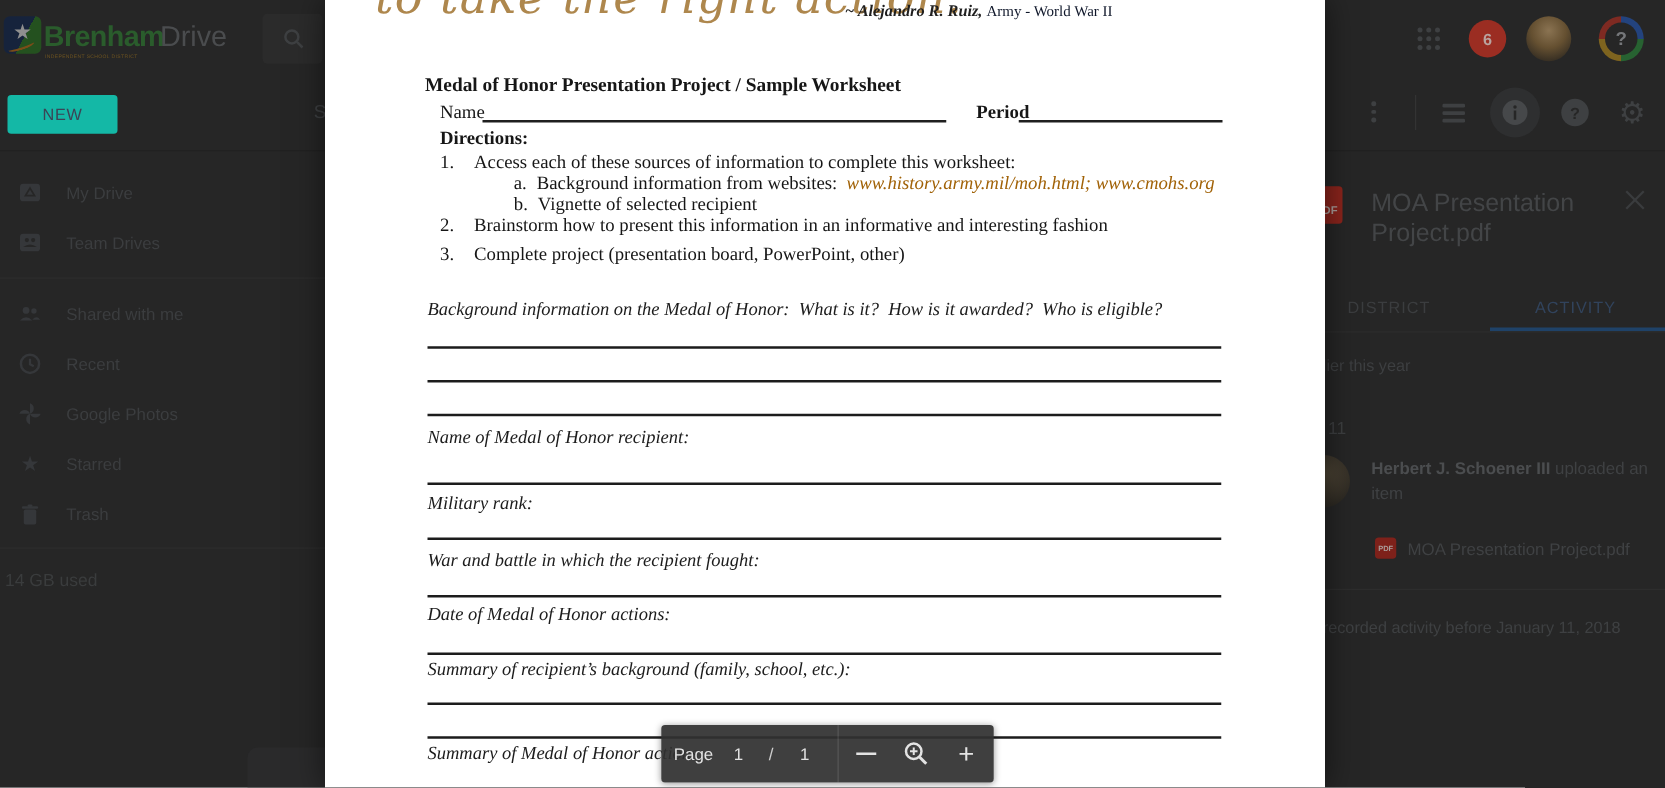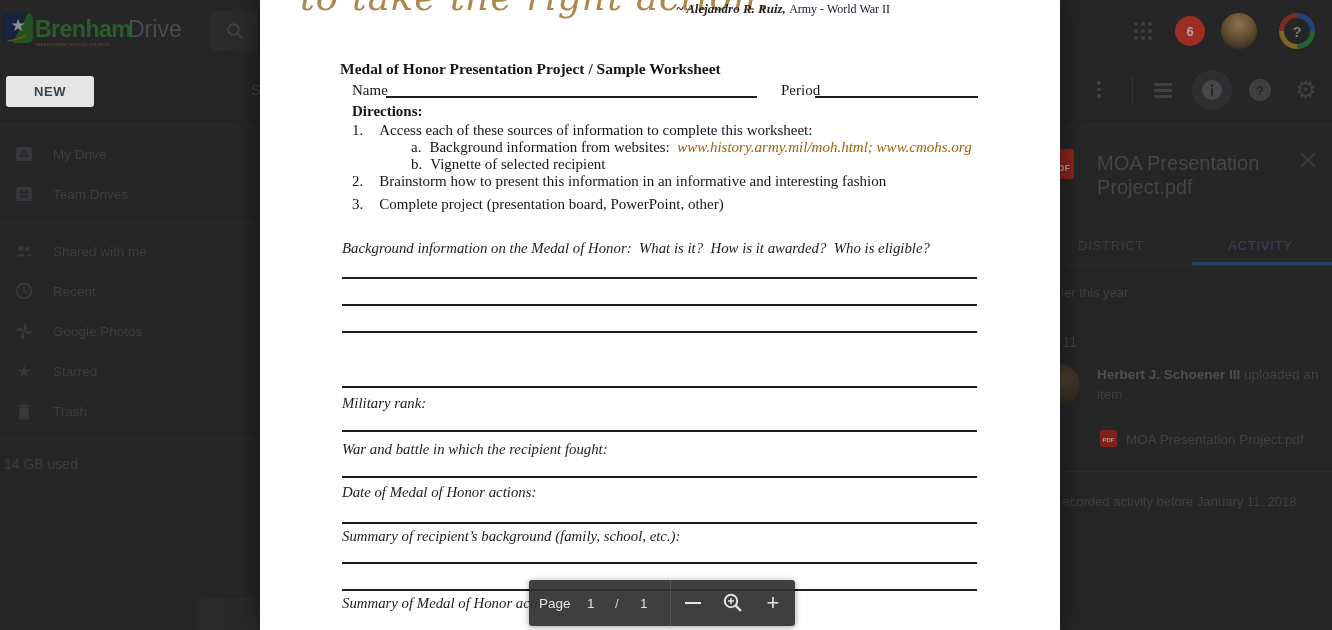--- a/index.html
+++ b/index.html
@@ -15,21 +15,21 @@
     background:linear-gradient(118deg,#16233c 55%, #24511f 55%);
     position:absolute; overflow:hidden; }
   .logo-mark .star { position:absolute; left:0; top:2px; width:30px; text-align:center;
     color:#8f8f8f; font-size:17px; }
   .logo-mark .swoosh { position:absolute; left:3px; bottom:3px; width:22px; height:6px;
     border-radius:50%; border-bottom:2px solid #7a4d18; transform:rotate(-18deg); }
   .brand { font-size:23px; font-weight:bold; color:#2a5c2c; letter-spacing:-0.5px; }
   .brand-tag { font-size:4px; color:#6e5420; letter-spacing:0.3px; }
   .product { font-size:23px; color:#4a4c4e; }
   .searchbox { background:#2b2b2b; border-radius:4px; }
-  .newbtn { background:#e5e5e5; border-radius:3px; color:#3b4456; font-weight:bold;
+  .newbtn { background:#14b8a6; border-radius:3px; color:#3b4456; font-weight:normal;
     font-size:13px; display:flex; align-items:center; justify-content:center; letter-spacing:0.5px; }
   .side-item { position:absolute; left:0; width:260px; height:40px; display:flex;
     align-items:center; gap:20px; padding-left:15px; color:#3b3d3f; font-size:13.5px; }
   .side-item .ic { width:18px; height:18px; display:flex; align-items:center;
     justify-content:center; color:#35373a; flex:0 0 18px; }
   .muted-sm { color:#3a3c3d; font-size:14px; }
   .frag { color:#3f4143; }
 
   
   .dotgrid { display:grid; grid-template-columns:repeat(3,4px); grid-gap:3px; }
@@ -260,21 +260,21 @@
     <div class="abs quote" style="left:40px;top:-24px;">to take the right action.</div>
     <div class="abs attr" style="left:416px;top:1px;">
       <b>~ Alejandro R. Ruiz,</b>
       <span class="det">Army - World War II</span>
     </div>
 
     <div class="abs dtitle" style="left:80px;top:60px;">Medal of Honor Presentation Project / Sample Worksheet</div>
 
     <div class="abs dtext" style="left:82px;top:82px;">Name</div>
     <div class="ulin" style="left:126px;top:96px;width:371px;"></div>
-    <div class="abs dtext" style="left:511px;top:82px;">Period</div>
+    <div class="abs dtext" style="left:511px;top:82px;font-weight:bold;">Period</div>
     <div class="ulin" style="left:555px;top:96px;width:163px;"></div>
 
     <div class="abs dtext dbold" style="left:82px;top:103px;">Directions:</div>
     <div class="abs dtext" style="left:82px;top:122px;">
       <span>1.</span><span style="padding-left:16px;">Access each of these sources of information to complete this worksheet:</span>
     </div>
     <div class="abs dtext" style="left:141px;top:139px;">
       <span>a.</span><span style="padding-left:8px;">Background information from websites:&nbsp; </span><span class="dlink">www.history.army.mil/moh.html; www.cmohs.org</span>
     </div>
     <div class="abs dtext" style="left:141px;top:156px;">
@@ -285,20 +285,21 @@
     </div>
     <div class="abs dtext" style="left:82px;top:196px;">
       <span>3.</span><span style="padding-left:16px;">Complete project (presentation board, PowerPoint, other)</span>
     </div>
 
     <div class="abs ditalic" style="left:82px;top:240px;">Background information on the Medal of Honor:&nbsp; What is it?&nbsp; How is it awarded?&nbsp; Who is eligible?</div>
     <div class="dline" style="top:277px;"></div>
     <div class="dline" style="top:304px;"></div>
     <div class="dline" style="top:331px;"></div>
 
+    <div class="abs ditalic" style="left:82px;top:342px;">Name of Medal of Honor recipient:</div>
     <div class="dline" style="top:386px;"></div>
 
     <div class="abs ditalic" style="left:82px;top:395px;">Military rank:</div>
     <div class="dline" style="top:430px;"></div>
 
     <div class="abs ditalic" style="left:82px;top:441px;">War and battle in which the recipient fought:</div>
     <div class="dline" style="top:476px;"></div>
 
     <div class="abs ditalic" style="left:82px;top:484px;">Date of Medal of Honor actions:</div>
     <div class="dline" style="top:522px;"></div>

